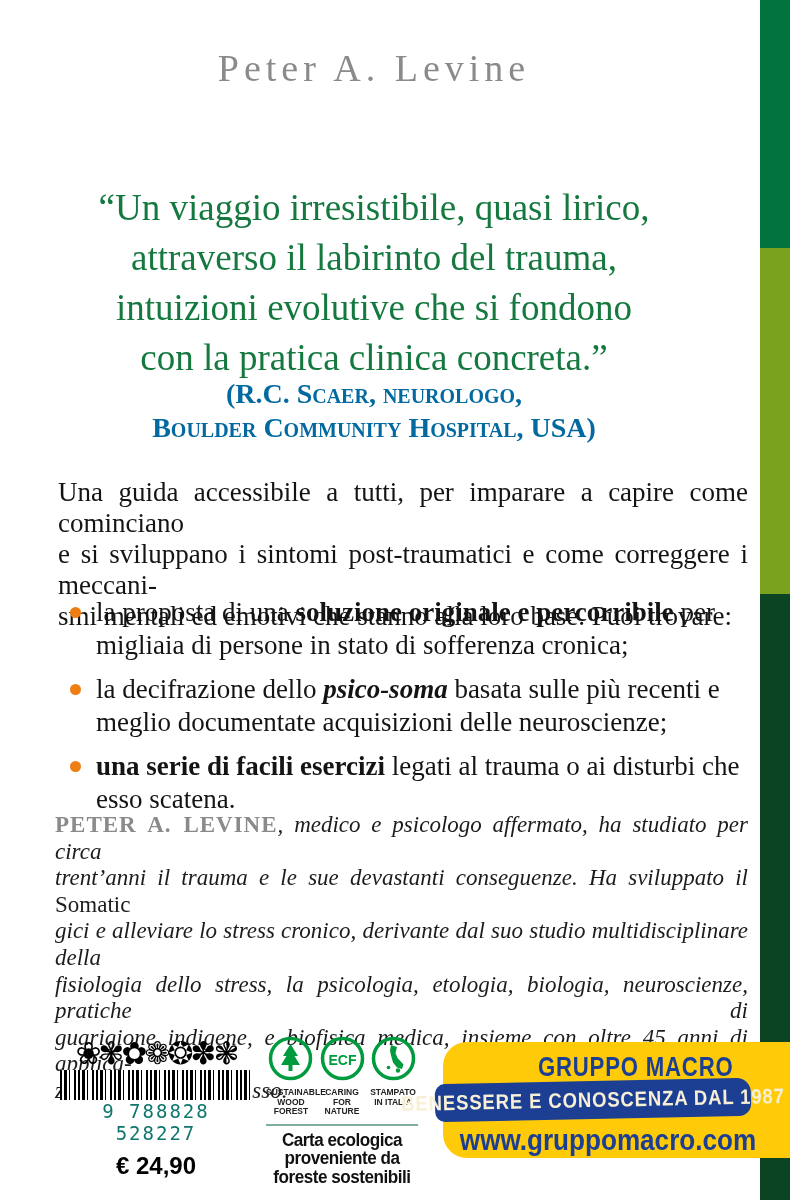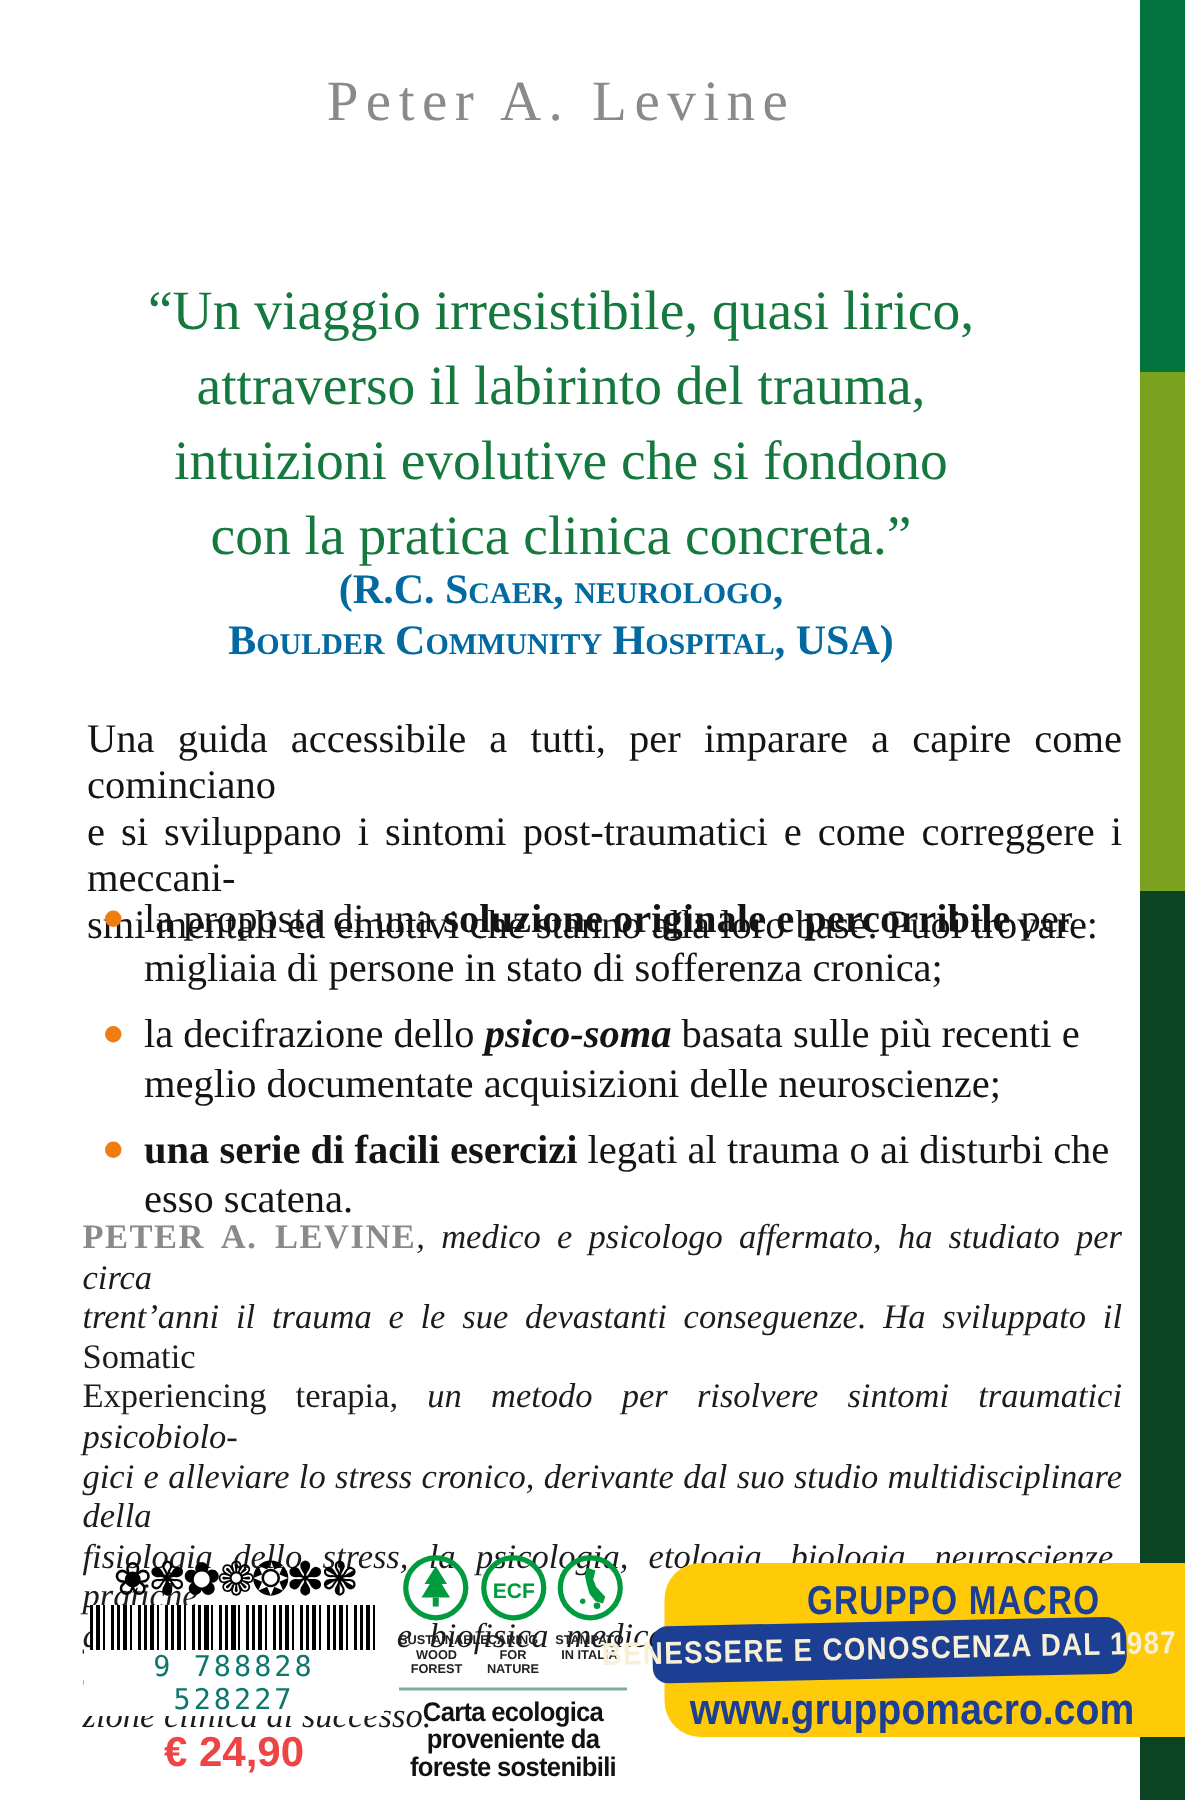--- a/index.html
+++ b/index.html
@@ -47,21 +47,21 @@
   .it{font-style:italic;}
 
   
   .barcode-block{position:absolute;left:56px;top:1036px;width:200px;text-align:center;z-index:2;}
   .flowers{font-family:"DejaVu Sans", sans-serif;font-size:31px;line-height:34px;letter-spacing:-3px;color:#000;}
   .bars{height:42px;margin:0 4px;background:repeating-linear-gradient(90deg,
         #000 0px,#000 2px,#fff 2px,#fff 4px,#000 4px,#000 7px,#fff 7px,#fff 9px,
         #000 9px,#000 10px,#fff 10px,#fff 14px,#000 14px,#000 16px,#fff 16px,#fff 18px);}
   .bc-number{position:relative;margin:-12px auto 0 auto;width:fit-content;background:#fff;padding:0 4px;
         font-family:"DejaVu Sans Mono", monospace;font-size:19px;letter-spacing:2px;color:#0f766e;}
-  .price{margin-top:8px;font-family:"Liberation Sans", sans-serif;font-weight:bold;font-size:28px;color:#ef4444;}
+  .price{margin-top:8px;font-family:"Liberation Sans", sans-serif;font-weight:bold;font-size:24px;color:#000000;}
 
   
   .eco{position:absolute;left:266px;top:1036px;width:152px;text-align:center;z-index:2;
        font-family:"Liberation Sans", sans-serif;}
   .eco-icons{display:flex;justify-content:space-between;padding:0 2px;}
   .eco-labels{display:flex;justify-content:space-between;margin-top:3px;}
   .eco-label{width:50px;font-size:8.5px;font-weight:bold;line-height:9.5px;color:#222;}
   .eco-hr{margin:7px 0 5px 0;border:none;border-top:2px solid #7fae9b;}
   .eco-caption{font-size:18px;line-height:18.5px;font-weight:600;color:#111;
        transform:scaleX(0.95);transform-origin:center;letter-spacing:-0.5px;}
@@ -117,21 +117,20 @@
       <span class="dot"></span><span>la decifrazione dello </span><span class="bi">psico-soma</span><span> basata sulle più recenti e meglio documentate acquisizioni delle neuroscienze;</span>
     </div>
     <div class="bullet">
       <span class="dot"></span><span></span><span class="b">una serie di facili esercizi</span><span> legati al trauma o ai disturbi che esso scatena.</span>
     </div>
   </div>
 
   <div class="bio">
     <span class="ln just"><span class="bio-name">PETER A. LEVINE</span><span class="it">, medico e psicologo affermato, ha studiato per circa</span></span>
     <span class="ln just"><span class="it">trent’anni il trauma e le sue devastanti conseguenze. Ha sviluppato il </span><span>Somatic</span></span>
-    <span class="ln just"><span>Experiencing terapia,</span><span class="it"> un metodo per risolvere sintomi traumatici psicobiolo-</span></span>
     <span class="ln just it">gici e alleviare lo stress cronico, derivante dal suo studio multidisciplinare della</span>
     <span class="ln just it">fisiologia dello stress, la psicologia, etologia, biologia, neuroscienze, pratiche di</span>
     <span class="ln just it">guarigione indigene, e biofisica medica, insieme con oltre 45 anni di applica-</span>
     <span class="ln it">zione clinica di successo.</span>
   </div>
 
   <div class="barcode-block">
     <div class="flowers">❀✾✿❁❂✽❃</div>
     <div class="bars"></div>
     <div class="bc-number">9 788828 528227</div>

